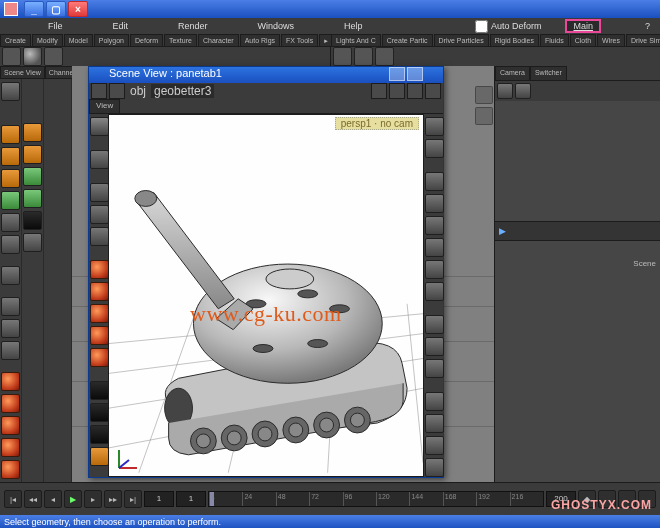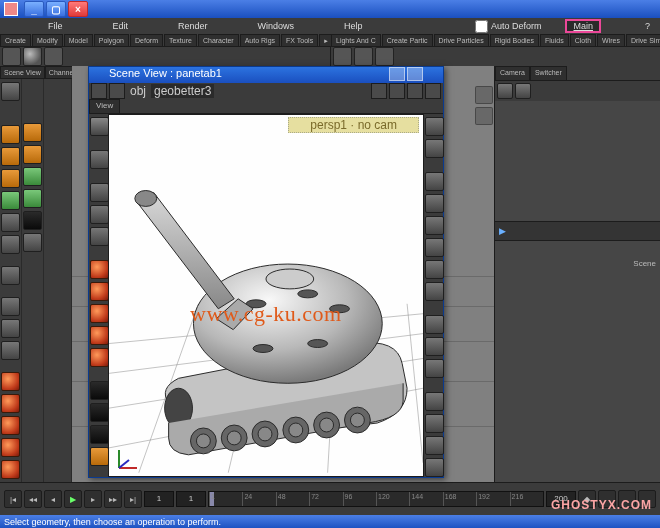--- a/index.html
+++ b/index.html
@@ -58,21 +58,21 @@
   .fw-pathbar .nav { width: 14px; height: 14px; background: #4a4a4a; border: 1px solid #1c1c1c; cursor: pointer; }
   .fw-pathbar .crumb { font-size: 12px; color: #ccc; padding: 0 3px; cursor: pointer; }
   .fw-pathbar .crumb.active { background: #2a2a2a; }
   .fw-pathbar .spacer { flex: 1; }
   .fw-tabbar { height: 14px; display: flex; border-bottom: 1px solid #1c1c1c; }
   .fw-tab { background: #2f2f2f; color: #bbb; font-size: 8px; padding: 0 6px; border: 1px solid #1c1c1c; border-bottom: none; line-height: 12px; cursor: pointer; }
   .fw-body { flex: 1; display: flex; }
   .fw-left-tools { width: 18px; background: #3b3b3b; display: flex; flex-direction: column; gap: 3px; padding: 3px 0 0 1px; }
   .fw-right-tools { width: 18px; background: #3b3b3b; display: flex; flex-direction: column; gap: 3px; padding: 3px 0 0 1px; }
   .fw-viewport { flex: 1; background: #fefefe; position: relative; overflow: hidden; border: 1px solid #1c1c1c; }
-  .fw-vp-label { position: absolute; top: 2px; right: 4px; font-size: 12px; color: #7a6a2a; background: rgba(220,210,120,.7); padding: 0 21px; border: 1px dotted #aa8; }
+  .fw-vp-label { position: absolute; top: 2px; right: 4px; font-size: 10px; color: #7a6a2a; background: rgba(220,210,120,.7); padding: 0 5px; border: 1px dotted #aa8; }
   .axes-gizmo { position: absolute; left: 6px; bottom: 4px; width: 26px; height: 26px; }
   .img-approx { position: absolute; inset: 0; }
 
   .timeline { height: 32px; background: #3b3b3b; border-top: 1px solid #1c1c1c; display: flex; align-items: center; padding: 0 4px; gap: 2px; }
   .tl-btn { width: 16px; height: 16px; background: #2f2f2f; border: 1px solid #1c1c1c; border-radius: 2px; cursor: pointer; display: flex; align-items: center; justify-content: center; color: #bbb; font-size: 8px; }
   .tl-btn.play { color: #6aff6a; }
   .tl-field { width: 28px; height: 14px; background: #222; border: 1px solid #111; color: #ccc; font-size: 8px; text-align: center; line-height: 14px; overflow: hidden; }
   .tl-track { flex: 1; height: 14px; background: #2a2a2a; border: 1px solid #111; position: relative; }
   .tl-track .tick { position: absolute; top: 0; height: 100%; width: 1px; background: #555; }
   .tl-track .ticklbl { position: absolute; top: 1px; font-size: 7px; color: #888; }

